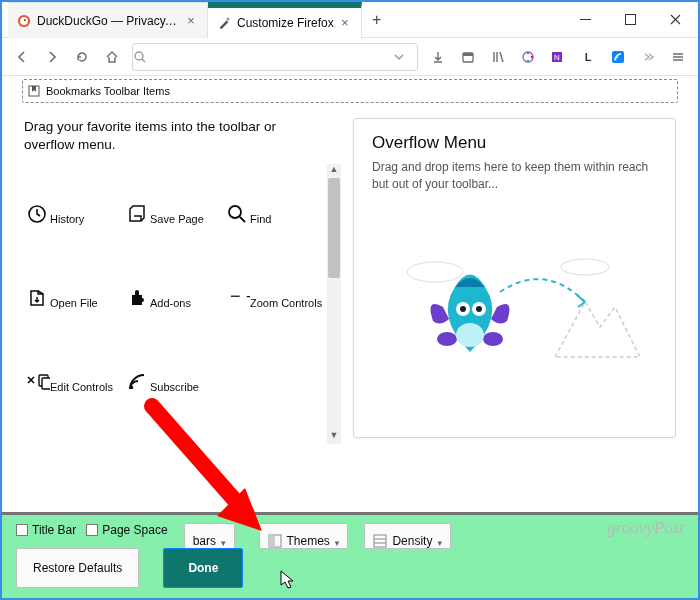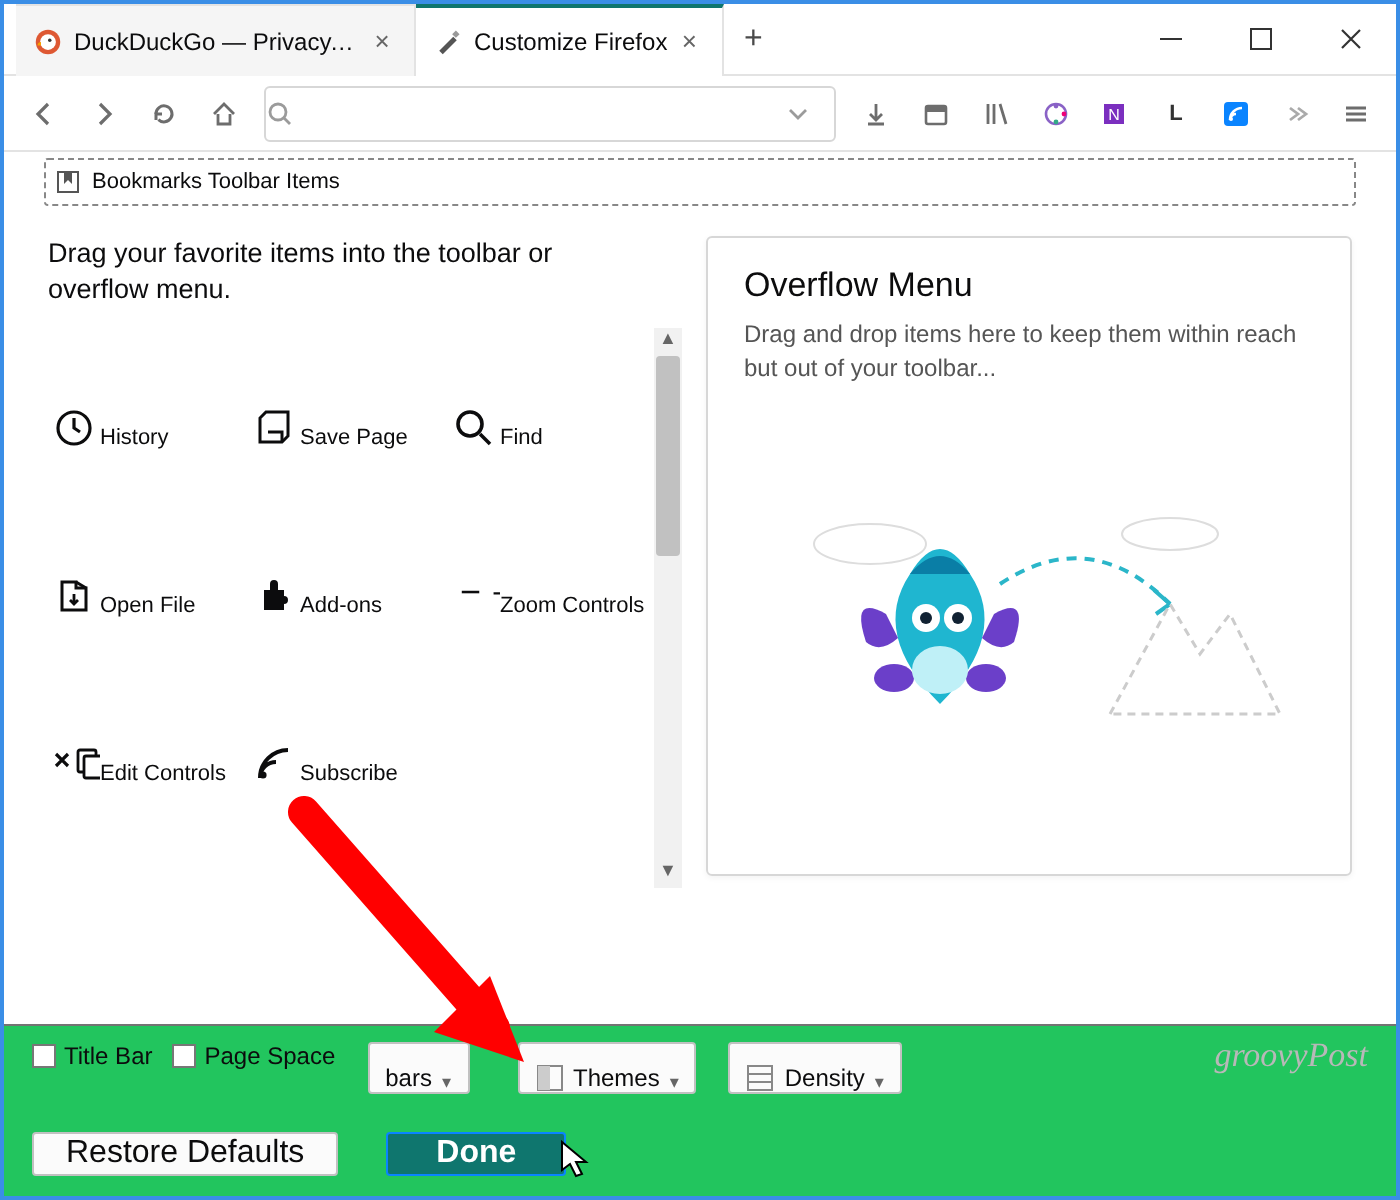--- a/index.html
+++ b/index.html
@@ -2,21 +2,21 @@
 <html><head>
 <meta charset="utf-8">
 <style>
 * { box-sizing: border-box; margin: 0; padding: 0; font-family: "Segoe UI", Arial, sans-serif; }
 body { width: 700px; height: 600px; background: #fff; border: 2px solid #3a8ee6; position: relative; overflow: hidden; }
 
 
 .titlebar { height: 36px; background: #fff; display: flex; align-items: stretch; border-bottom: 1px solid #e3e3e3; }
 .tabstrip { display: flex; flex: 1; padding-left: 6px; }
 .tab { display: flex; align-items: center; height: 36px; padding: 0 9px; font-size: 12px; border-top: 1px solid #e3e3e3; border-right: 1px solid #e3e3e3; background: #f5f5f5; max-width: 200px; cursor: default; }
-.tab.active { background: #fff; border-top: 2px solid #0f766e; }
+.tab.active { background: #fff; border-top: 6px solid #0f766e; }
 .tab .favicon { width: 14px; height: 14px; margin-right: 6px; flex-shrink: 0; }
 .tab .label { white-space: nowrap; overflow: hidden; text-overflow: ellipsis; flex: 1; color: #0c0c0d; }
 .tab .close { width: 14px; height: 14px; margin-left: 4px; color: #666; font-size: 13px; line-height: 14px; text-align: center; }
 .newtab { width: 30px; display: flex; align-items: center; justify-content: center; color: #4a4a4a; font-size: 16px; }
 .wincontrols { display: flex; }
 .wincontrols div { width: 45px; display: flex; align-items: center; justify-content: center; color: #333; }
 .wincontrols .winclose { color: #333; }
 
 
 .navbar { height: 38px; display: flex; align-items: center; padding: 0 6px; gap: 2px; border-bottom: 1px solid #e3e3e3; }
@@ -44,26 +44,26 @@
 .vscroll .arr.up { top: 0; }
 .vscroll .arr.dn { bottom: 0; }
 
 .overflow { flex: 1; padding: 12px 22px 0 6px; }
 .ovbox { border: 1px solid #d7d7d7; border-radius: 3px; height: 320px; padding: 14px 18px; position: relative; box-shadow: 0 1px 3px rgba(0,0,0,.05); }
 .ovtitle { font-size: 17px; color: #0c0c0d; margin-bottom: 6px; }
 .ovdesc { font-size: 12px; color: #555; line-height: 1.4; }
 .mascot { position: absolute; left: 0; right: 0; bottom: 60px; height: 130px; display: flex; align-items: center; justify-content: center; }
 
 
-.footer { position: absolute; left: 0; right: 0; bottom: 0; height: 56px; border-top: 1px solid #737373; background: #22c55e; display: flex; align-items: center; padding: 0 14px; gap: 10px; }
+.footer { position: absolute; left: 0; right: 0; bottom: 0; height: 56px; border-top: 3px solid #737373; background: #86efac; display: flex; align-items: center; padding: 0 14px; gap: 10px; }
 .chk { display: flex; align-items: center; font-size: 12px; color: #0c0c0d; gap: 4px; }
 .chk .box { width: 12px; height: 12px; border: 1px solid #777; background: #fff; }
 .ddbtn { height: 26px; border: 1px solid #c1c1c1; background: #fbfbfb; border-radius: 2px; display: flex; align-items: flex-end; padding: 0 8px; font-size: 12px; color: #0c0c0d; gap: 5px; }
 .ddbtn .caret { color: #666; font-size: 9px; }
-.btn { height: 22px; padding: 0 16px; border: 1px solid #c1c1c1; background: #fbfbfb; border-radius: 2px; font-size: 16px; color: #0c0c0d; display:flex; align-items:center; }
+.btn { height: 40px; padding: 0 16px; border: 1px solid #c1c1c1; background: #fbfbfb; border-radius: 2px; font-size: 12px; color: #0c0c0d; display:flex; align-items:center; }
 .btn.primary { background: #0f766e; border-color: #0a84ff; color: #fff; font-weight: 600; padding: 0 24px; }
 .restore { margin-right: 6px; }
 .watermark { position: absolute; right: 14px; bottom: 60px; color: #b8b8b8; font-size: 17px; font-style: italic; font-family: Georgia, serif; pointer-events: none; }
 
 
 .arrow-ann { position: absolute; left: 130px; top: 394px; width: 160px; height: 150px; pointer-events: none; z-index: 50; }
 
 
 svg { display: block; }
 </style>

